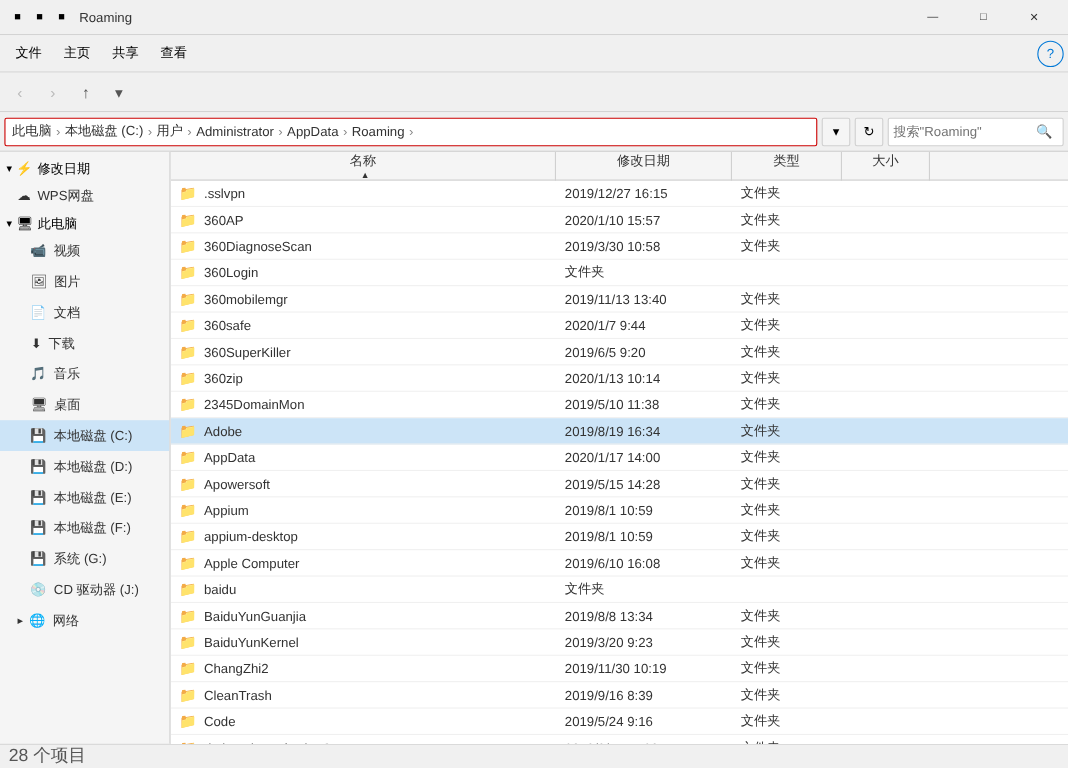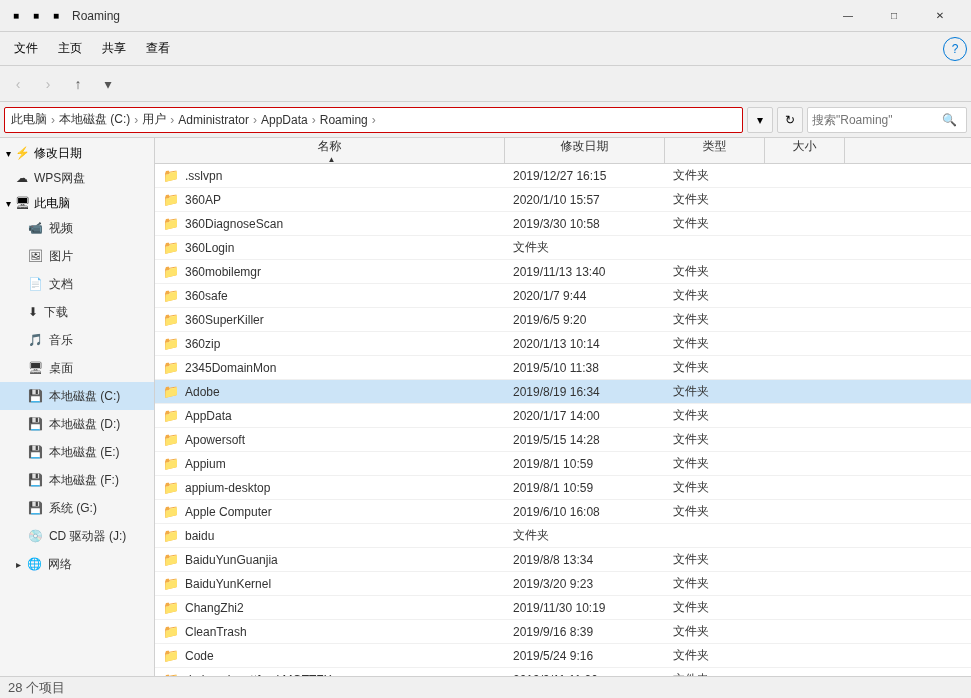--- a/index.html
+++ b/index.html
@@ -244,21 +244,21 @@
     .folder-icon { color: #dcb23b; }
 
     
     .status-bar {
       height: 22px;
       background: #f0f0f0;
       border-top: 1px solid #d0d0d0;
       display: flex;
       align-items: center;
       padding: 0 8px;
-      font-size: 13px;
+      font-size: 16px;
       color: #555;
       gap: 16px;
     }
 
     
     .file-list::-webkit-scrollbar { width: 16px; }
     .file-list::-webkit-scrollbar-track { background: #f0f0f0; }
     .file-list::-webkit-scrollbar-thumb { background: #c0c0c0; border: 3px solid #f0f0f0; border-radius: 8px; }
     .sidebar::-webkit-scrollbar { width: 8px; }
     .sidebar::-webkit-scrollbar-track { background: #f0f0f0; }

